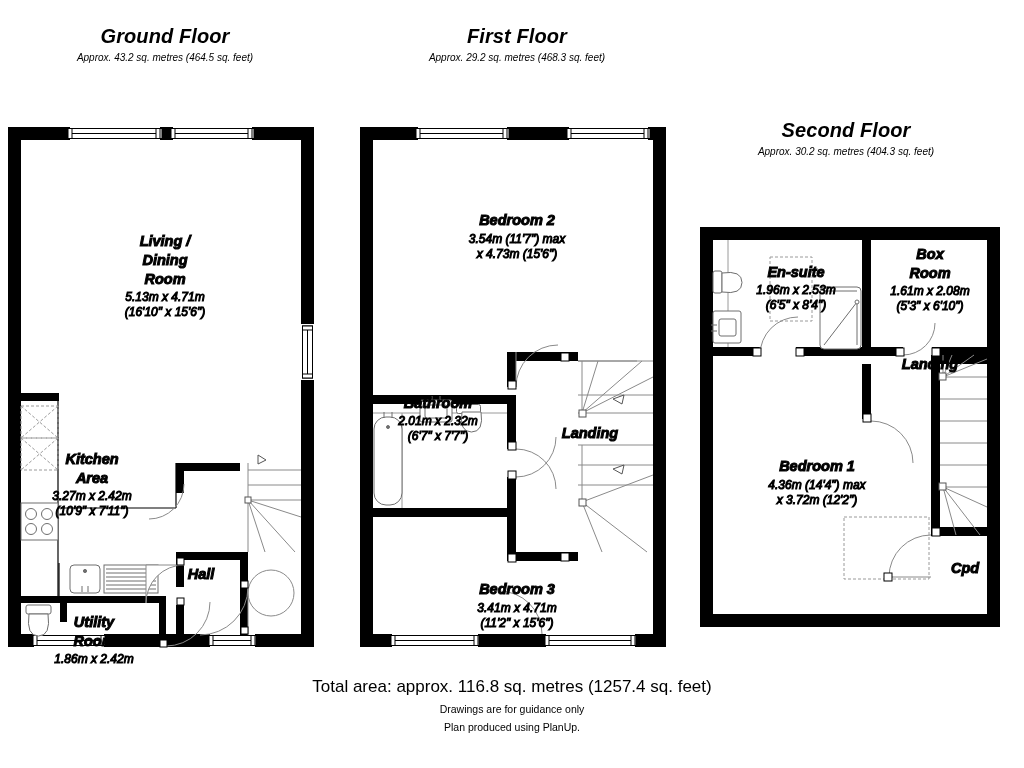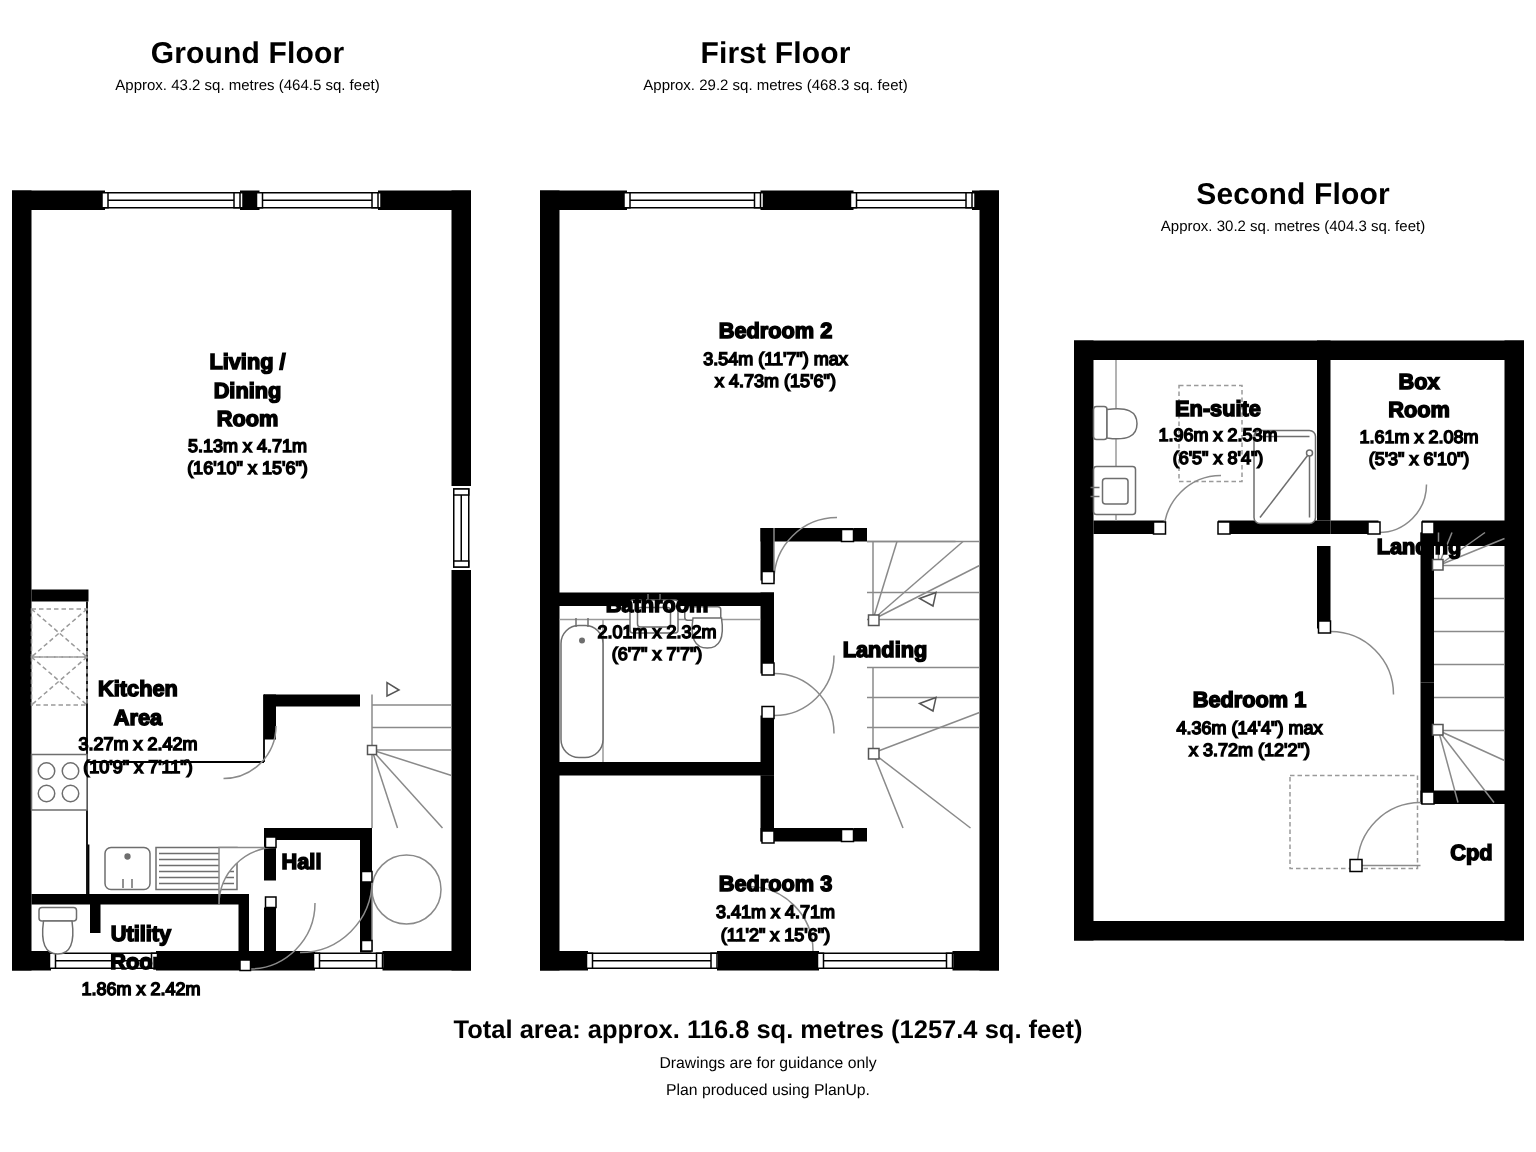--- a/index.html
+++ b/index.html
@@ -3,40 +3,40 @@
 <meta charset="utf-8">
 <style>
   html,body{margin:0;padding:0;}
   body{
     width:1024px;height:768px;background:#ffffff;
     font-family:"Liberation Sans","DejaVu Sans",sans-serif;
     color:#000;overflow:hidden;position:relative;
   }
   .stage{position:relative;width:1024px;height:768px;}
 
-  .floor{position:absolute;}
+  .floor{position:absolute;font-style:italic;}
   .floor-head{text-align:center;}
   .floor-title{
     font-size:20px;font-weight:bold;letter-spacing:0.1px;line-height:24px;
   }
   .floor-sub{
     font-size:10px;line-height:15px;margin-top:2px;
   }
 
   
   #ground-floor{left:0px;top:24px;width:330px;}
   #first-floor{left:352px;top:24px;width:330px;}
-  #second-floor{left:700px;top:118px;width:324px;}
+  #second-floor{left:684px;top:118px;width:324px;}
 
   .plan-svg{display:block;}
 
   .footer{
     position:absolute;left:0;top:676px;width:1024px;text-align:center;
   }
-  .total-area{font-size:17px;line-height:22px;font-weight:bold;}
+  .total-area{font-size:17px;line-height:22px;}
   .note{font-size:10.5px;line-height:13px;margin-top:5px;}
 
   
   text{font-family:"Liberation Sans","DejaVu Sans",sans-serif;fill:#000;}
   .rname{font-size:14.5px;font-weight:bold;}
   .rdim{font-size:12px;}
 </style>
 </head>
 <body>
 

